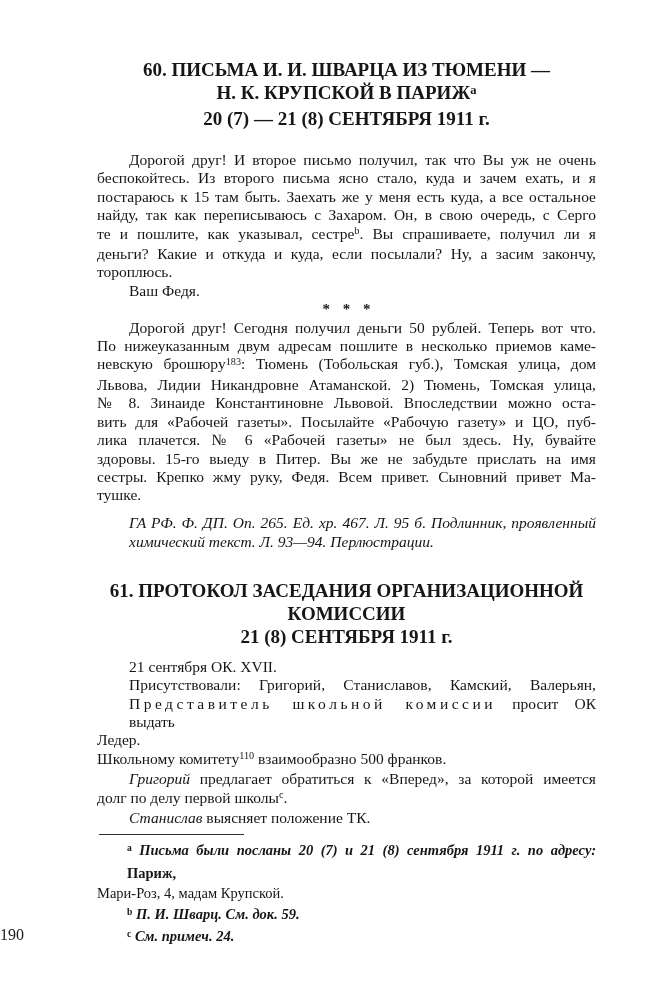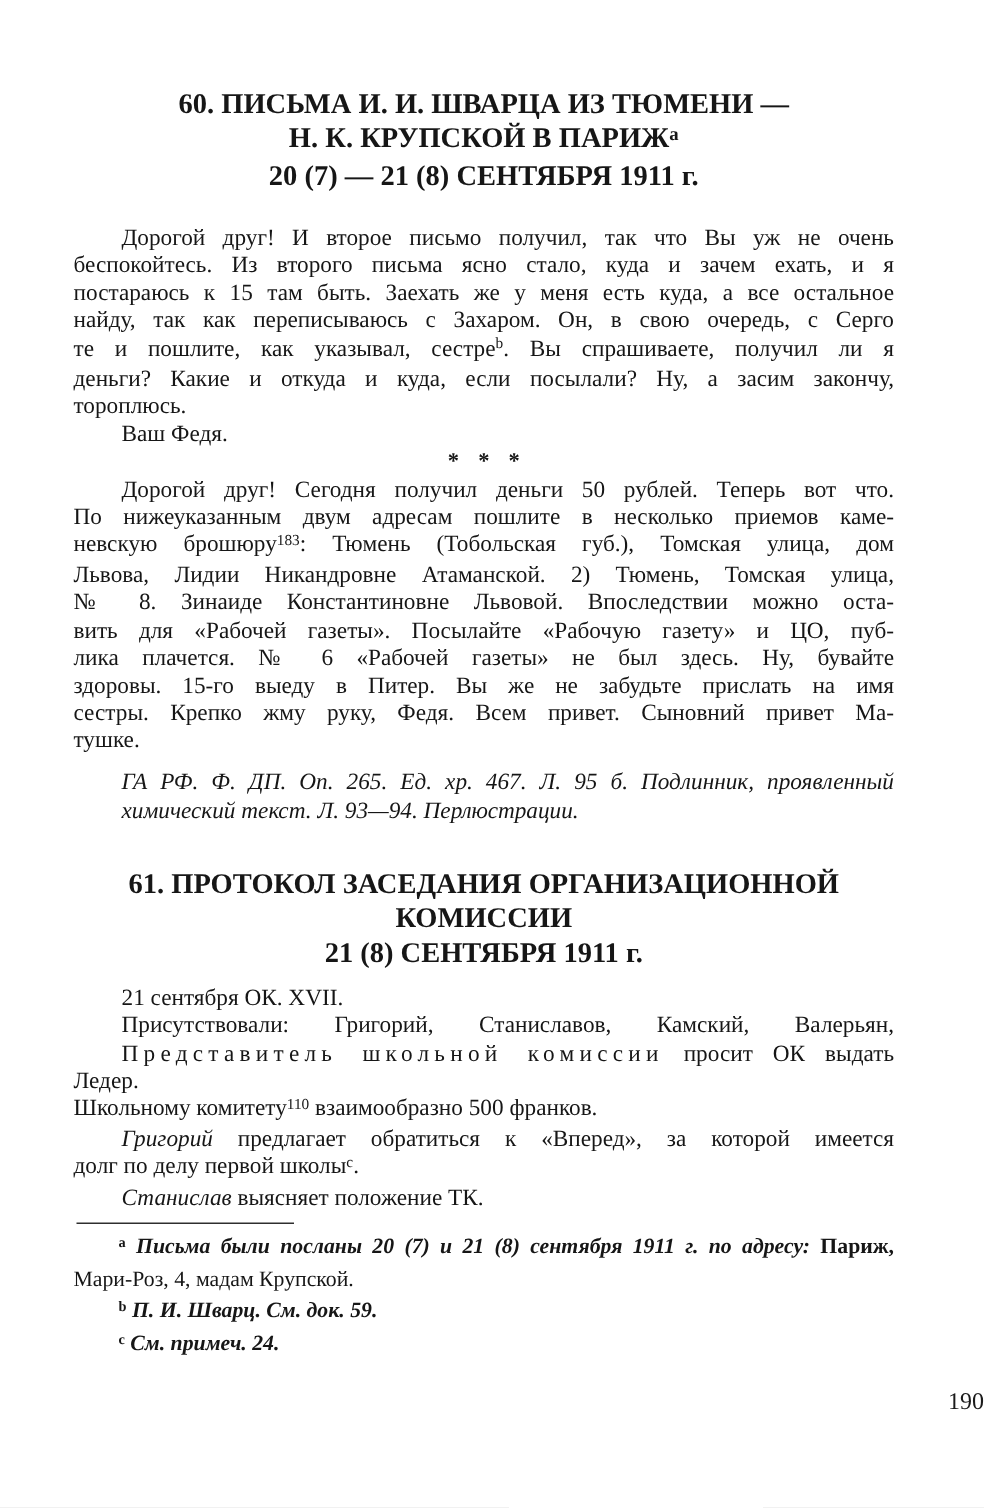--- a/index.html
+++ b/index.html
@@ -5,21 +5,21 @@
   html, body { margin: 0; padding: 0; background: #e8e8e8; }
   .page {
     position: relative;
     width: 656px;
     height: 1005px;
     margin: 0 auto;
     background: #ffffff;
     color: #161616;
     font-family: "Liberation Serif", "DejaVu Serif", serif;
     box-sizing: border-box;
-    padding: 58px 60px 0 49px;
+    padding: 58px 60px 0 97px;
     overflow: hidden;
   }
   .line { text-align: justify; text-align-last: justify; }
   .line.last { text-align-last: left; }
   .line.center { text-align: center; text-align-last: center; }
   .line.indent { padding-left: 32px; }
 
   .doc-title { font-weight: bold; font-size: 19px; line-height: 23px; }
   .doc-title-60 { margin-bottom: 21px; }
   .doc-title-61 { margin-top: 28px; margin-bottom: 10px; }
@@ -47,21 +47,21 @@
 
   .sup { font-size: 0.66em; position: relative; top: -0.42em; }
   .i { font-style: italic; }
   .sp { letter-spacing: 3.5px; }
 
   .page-number {
     position: absolute;
     top: 926px;
     left: 0;
     width: 100%;
-    text-align: right;
+    text-align: left;
     font-size: 16px;
     color: #1b1b1b;
   }
 </style>
 </head>
 <body>
 
 <div class="page">
 
   <section>

